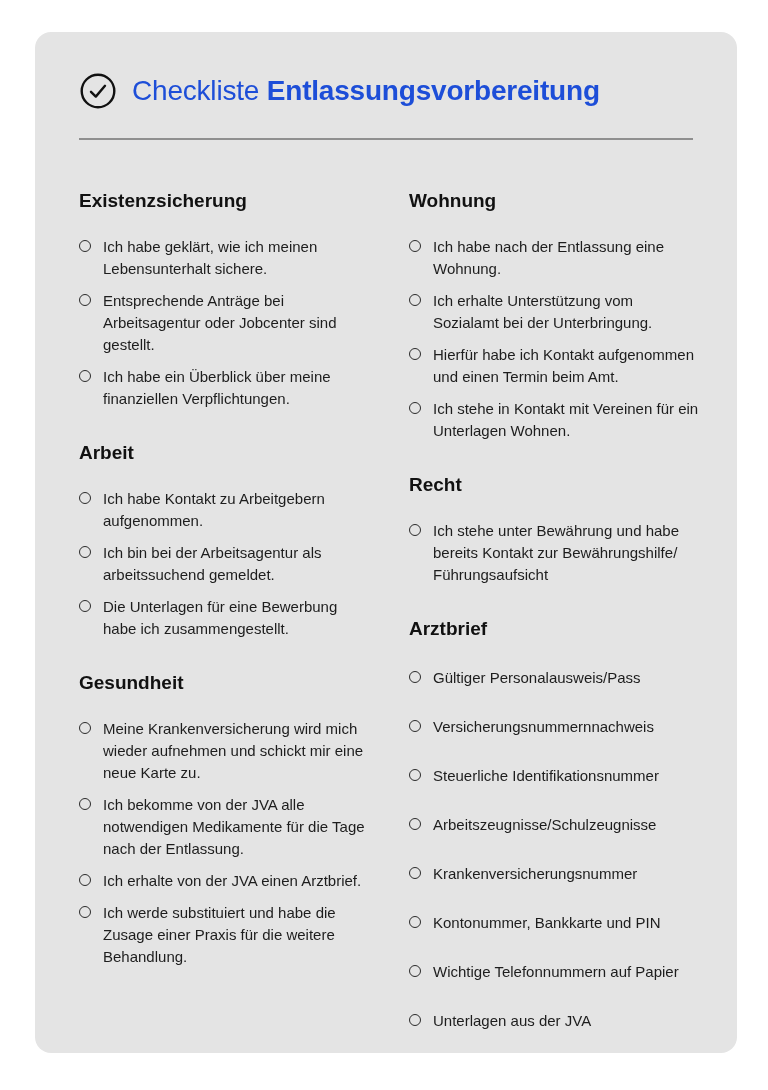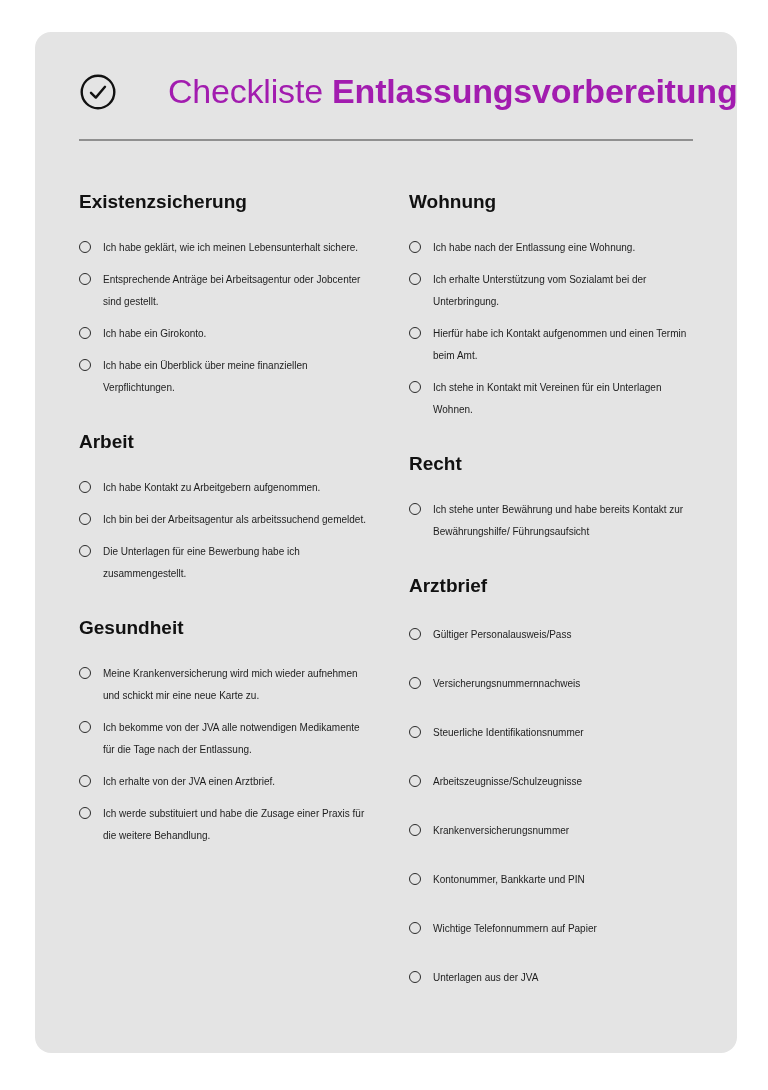--- a/index.html
+++ b/index.html
@@ -24,26 +24,25 @@
     border-radius: 16px;
     padding: 40px 44px 36px 44px;
   }
   .header {
     display: flex;
     align-items: center;
     gap: 15px;
   }
   .hicon { display: inline-flex; flex: none; }
   h1 {
-    font-size: 34px;
+    font-size: 28px;
     font-weight: 400;
-    color: #a21caf;
+    color: #1d4ed8;
     letter-spacing: -0.2px;
     white-space: nowrap;
-    margin-left: 36px;
   }
   h1 strong { font-weight: 700; }
   .divider {
     margin-top: 28px;
     border-top: 2px solid #8f8f8f;
     height: 0;
   }
   .columns {
     display: flex;
     gap: 36px;
@@ -55,21 +54,21 @@
     line-height: 22px;
     font-weight: 700;
     color: #111111;
     margin: 32px 0 24px 0;
   }
   .section:first-child h2 { margin-top: 0; }
   .item {
     display: flex;
     gap: 12px;
     margin-bottom: 10px;
-    font-size: 10px;
+    font-size: 15px;
     line-height: 22px;
     color: #1d1d1d;
   }
   .section.compact .item { margin-bottom: 5px; margin-top: 27px; }
   .circle {
     flex: none;
     width: 12px;
     height: 12px;
     border: 1.5px solid #2b2b2b;
     border-radius: 50%;
@@ -103,24 +102,20 @@
             <div class="item">
               <span class="circle"></span>
               <span class="item-label">Ich habe geklärt, wie ich meinen Lebensunterhalt sichere.</span>
             </div>
             <div class="item">
               <span class="circle"></span>
               <span class="item-label">Entsprechende Anträge bei Arbeitsagentur oder Jobcenter sind gestellt.</span>
             </div>
             <div class="item">
               <span class="circle"></span>
-              <span class="item-label">Ich habe ein Girokonto.</span>
-            </div>
-            <div class="item">
-              <span class="circle"></span>
               <span class="item-label">Ich habe ein Überblick über meine finanziellen Verpflichtungen.</span>
             </div>
           </div>
           <div class="section">
             <h2>Arbeit</h2>
             <div class="item">
               <span class="circle"></span>
               <span class="item-label">Ich habe Kontakt zu Arbeitgebern aufgenommen.</span>
             </div>
             <div class="item">

